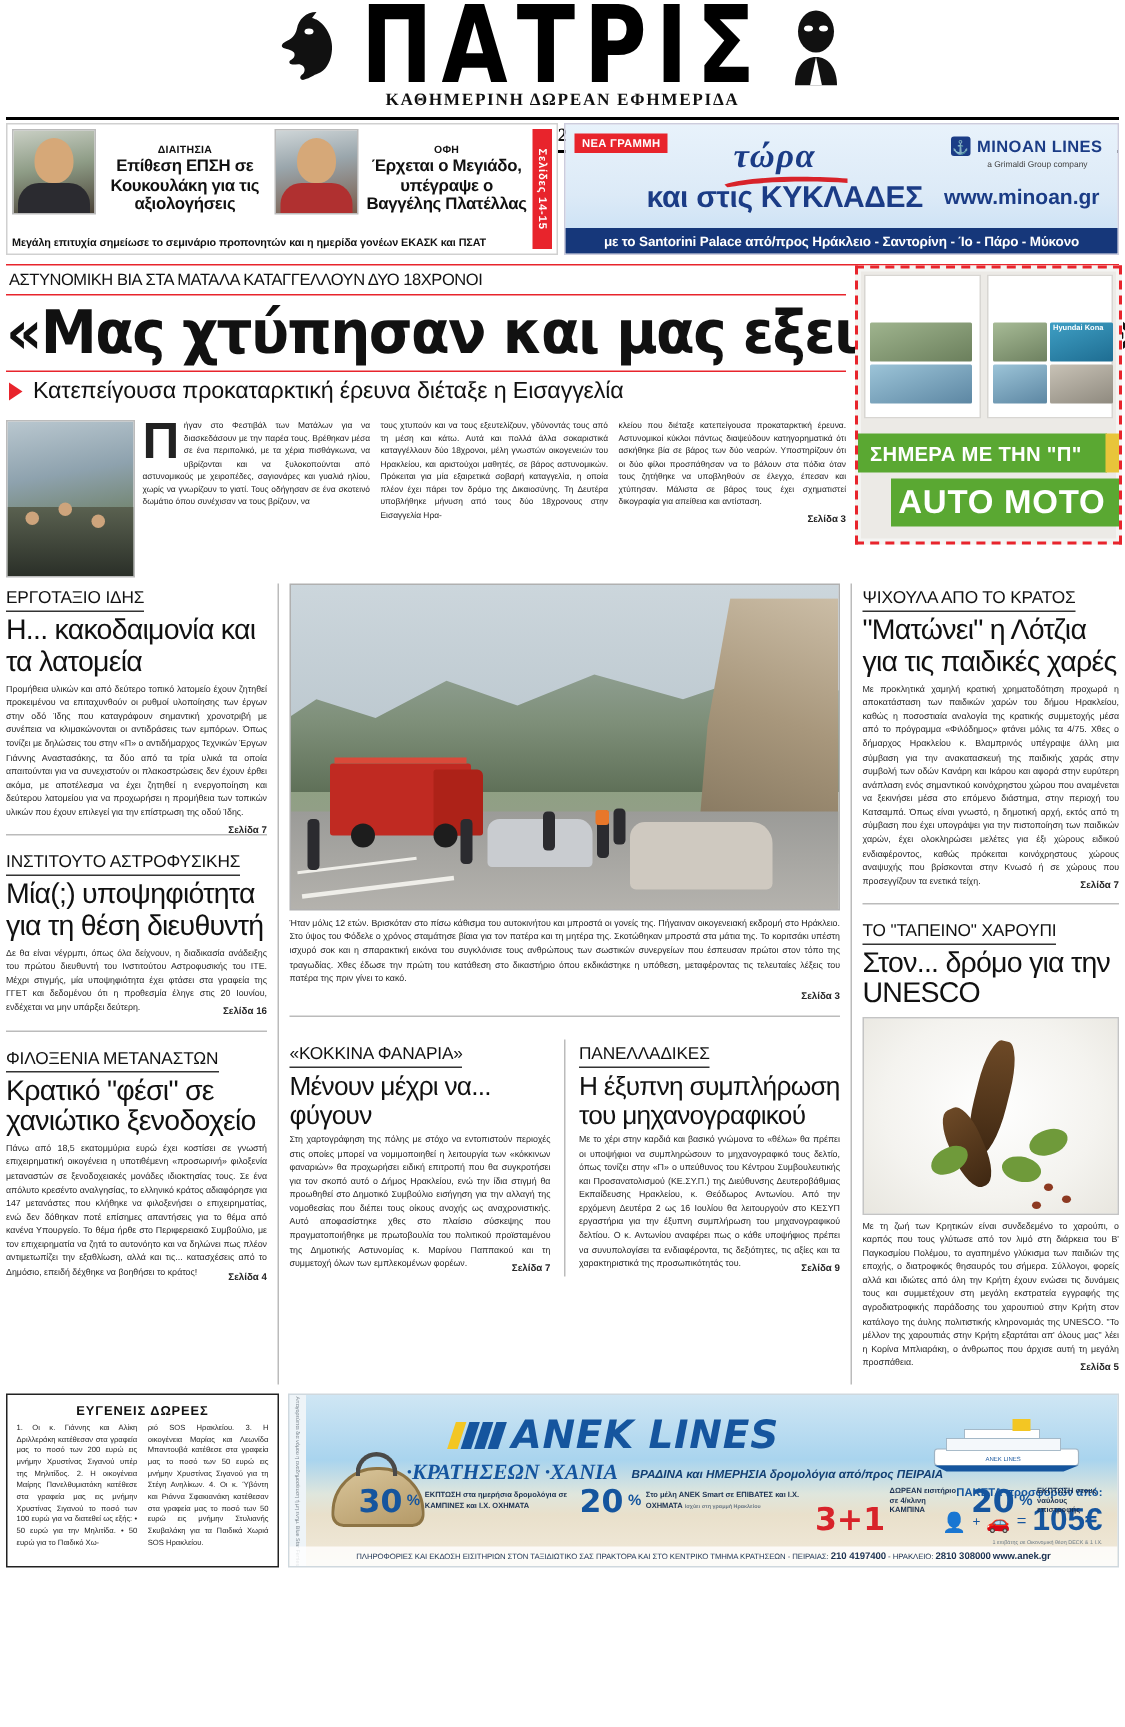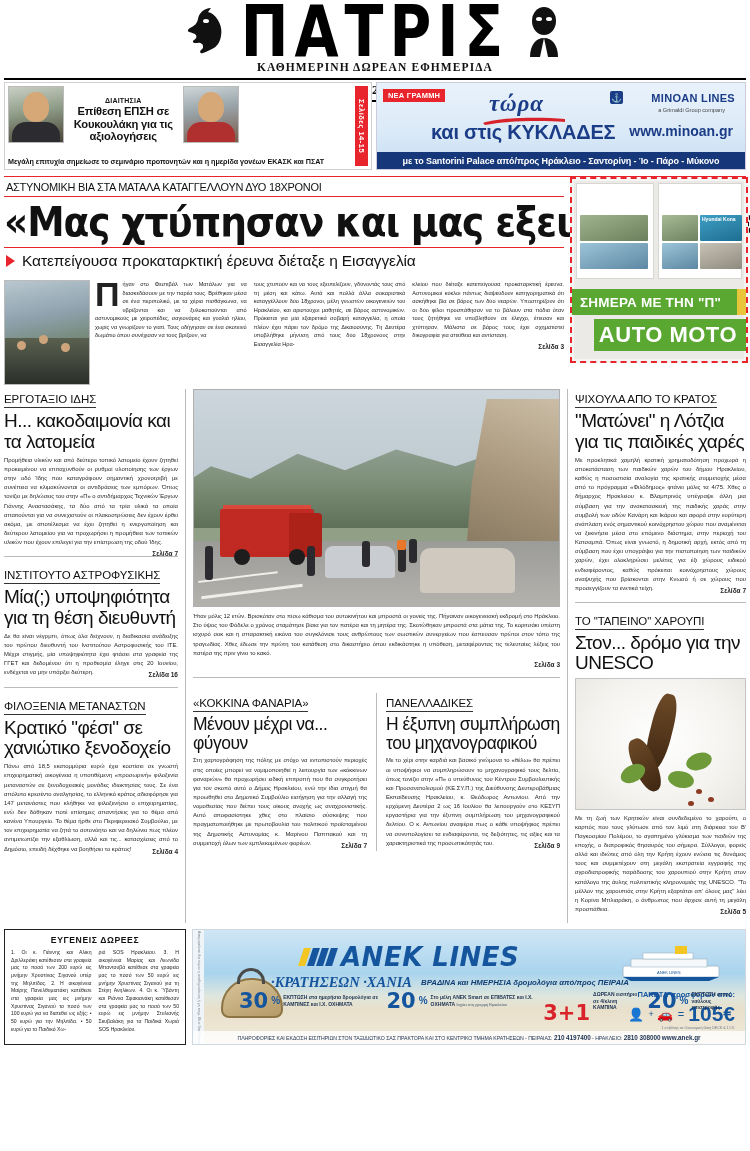--- a/index.html
+++ b/index.html
@@ -84,21 +84,21 @@
     font-weight:700; font-size: 23px; color:#1b3c86; letter-spacing: 1px;
   }
   .mn-swoosh { position:absolute; left:104px; top:33px; width:86px; height:9px; }
   .mn-kyklades {
     position:absolute; left: 54px; top: 38px; font-size: 20px; font-weight: 700; color:#1b3c86; letter-spacing:-.2px;
   }
   .mn-logo {
     position:absolute; right: 10px; top: 8px; display:flex; align-items:center; gap:4px;
   }
   .mn-logo-badge { width:13px;height:13px;background:#1b3c86;border-radius:2px; display:flex;align-items:center;justify-content:center;color:#fff;font-size:9px;}
-  .mn-logo-text { font-size: 11px; font-weight: 700; color: #1b3c86; letter-spacing: .3px; margin-left: 24px; }
+  .mn-logo-text { font-size: 11px; font-weight: 700; color: #1b3c86; letter-spacing: .3px; }
   .mn-grimaldi { position:absolute; right: 20px; top: 24px; font-size: 5.6px; color:#444; }
   .mn-url { position:absolute; right: 12px; top: 40px; font-size: 14px; font-weight:700; color:#1b3c86; }
   .mn-foot {
     position:absolute; left:0; right:0; bottom:0; height: 17px; background:#16377a; color:#fff;
     display:flex;align-items:center;justify-content:center; font-size: 9px; font-weight:700; letter-spacing:-.1px;
   }
 
   
   .hl-rule { border-top: 1.6px solid #e8242c; margin: 6px 4px 0 4px; }
   .lead-wrap { display: flex; gap: 6px; padding: 0 4px; }
@@ -313,20 +313,24 @@
             <div class="sp-text">
               <div class="sp-kicker">ΔΙΑΙΤΗΣΙΑ</div>
               <div class="sp-head">Επίθεση ΕΠΣΗ σε Κουκουλάκη για τις αξιολογήσεις</div>
             </div>
           </div>
           <div class="sp-item">
             <div class="sp-photo b">
               <div class="sp-face"></div>
               <div class="sp-body red"></div>
             </div>
+            <div class="sp-text">
+              <div class="sp-kicker">ΟΦΗ</div>
+              <div class="sp-head">Έρχεται ο Μεγιάδο, υπέγραψε ο Βαγγέλης Πλατέλλας</div>
+            </div>
           </div>
         </div>
         <div class="sport-foot">Μεγάλη επιτυχία σημείωσε το σεμινάριο προπονητών και η ημερίδα γονέων ΕΚΑΣΚ και ΠΣΑΤ</div>
       </div>
       <div class="sp-side">Σελίδες 14-15</div>
     </div>
 
     <div class="ad-minoan">
       <div class="mn-newline">ΝΕΑ ΓΡΑΜΜΗ</div>
       <div class="mn-tora">τώρα</div>

